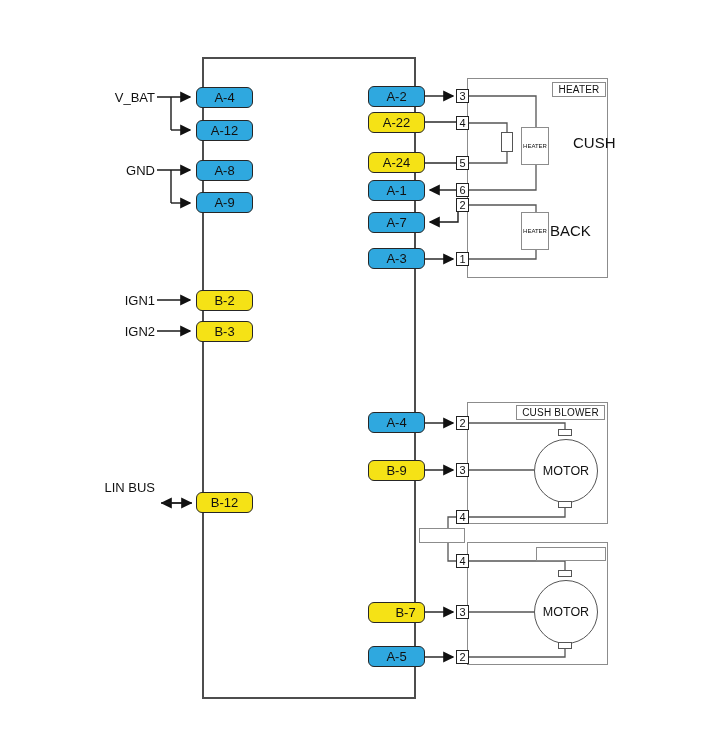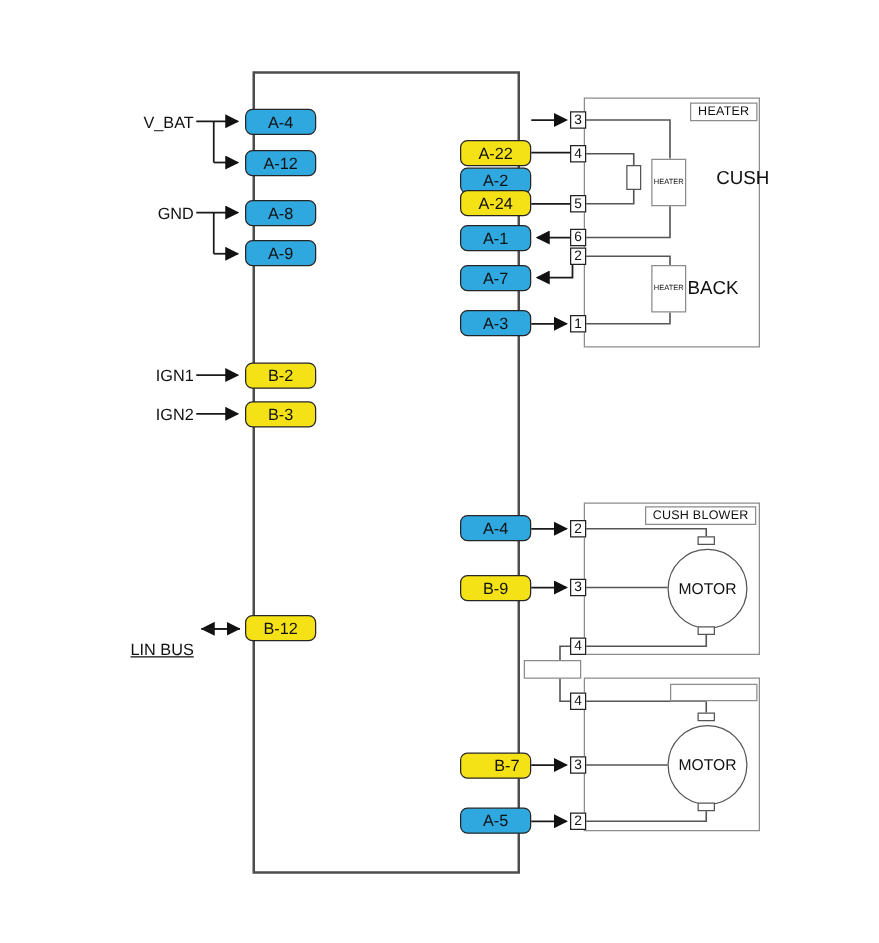--- a/index.html
+++ b/index.html
@@ -88,31 +88,31 @@
       <path d="M468,657 H565 V648"></path>
     </g>
   </svg>
 
   <div class="abs ecu-box" style="left:202px;top:57px;width:210px;height:638px;"></div>
 
   <div class="abs siglabel" style="left:91px;top:90px;">V_BAT</div>
   <div class="abs siglabel" style="left:91px;top:163px;">GND</div>
   <div class="abs siglabel" style="left:91px;top:293px;">IGN1</div>
   <div class="abs siglabel" style="left:91px;top:324px;">IGN2</div>
-  <div class="abs siglabel" style="left:91px;top:512px;text-decoration:underline;">LIN BUS</div>
+  <div class="abs siglabel" style="left:91px;top:480px;">LIN BUS</div>
 
   <div class="abs pill blue" style="left:196px;top:87px;">A-4</div>
   <div class="abs pill blue" style="left:196px;top:120px;">A-12</div>
   <div class="abs pill blue" style="left:196px;top:160px;">A-8</div>
   <div class="abs pill blue" style="left:196px;top:192px;">A-9</div>
   <div class="abs pill yellow" style="left:196px;top:290px;">B-2</div>
   <div class="abs pill yellow" style="left:196px;top:321px;">B-3</div>
   <div class="abs pill yellow" style="left:196px;top:492px;">B-12</div>
 
-  <div class="abs pill blue" style="left:368px;top:86px;margin-top:48px;">A-2</div>
+  <div class="abs pill blue" style="left:368px;top:86px;">A-2</div>
   <div class="abs pill yellow" style="left:368px;top:112px;">A-22</div>
   <div class="abs pill yellow" style="left:368px;top:152px;">A-24</div>
   <div class="abs pill blue" style="left:368px;top:180px;">A-1</div>
   <div class="abs pill blue" style="left:368px;top:212px;">A-7</div>
   <div class="abs pill blue" style="left:368px;top:248px;">A-3</div>
   <div class="abs pill blue" style="left:368px;top:412px;">A-4</div>
   <div class="abs pill yellow" style="left:368px;top:460px;">B-9</div>
   <div class="abs pill yellow" style="left:368px;top:602px;padding-left:18px;">B-7</div>
   <div class="abs pill blue" style="left:368px;top:646px;">A-5</div>
 

